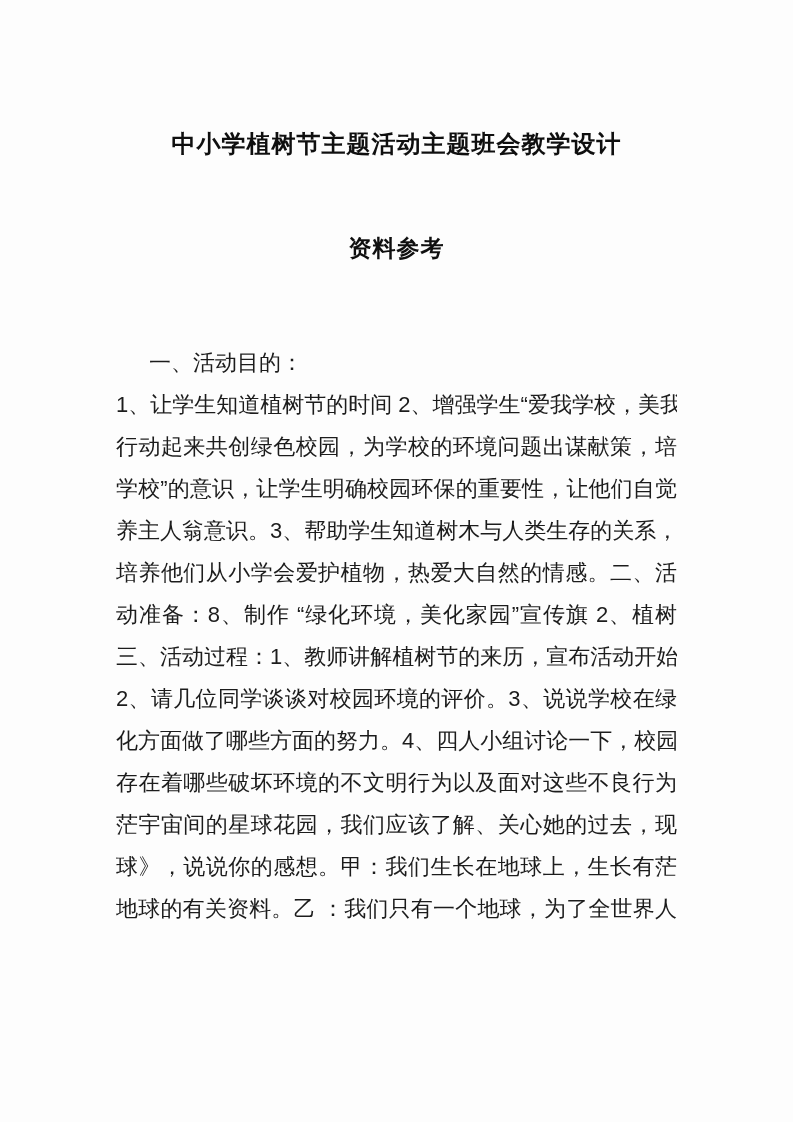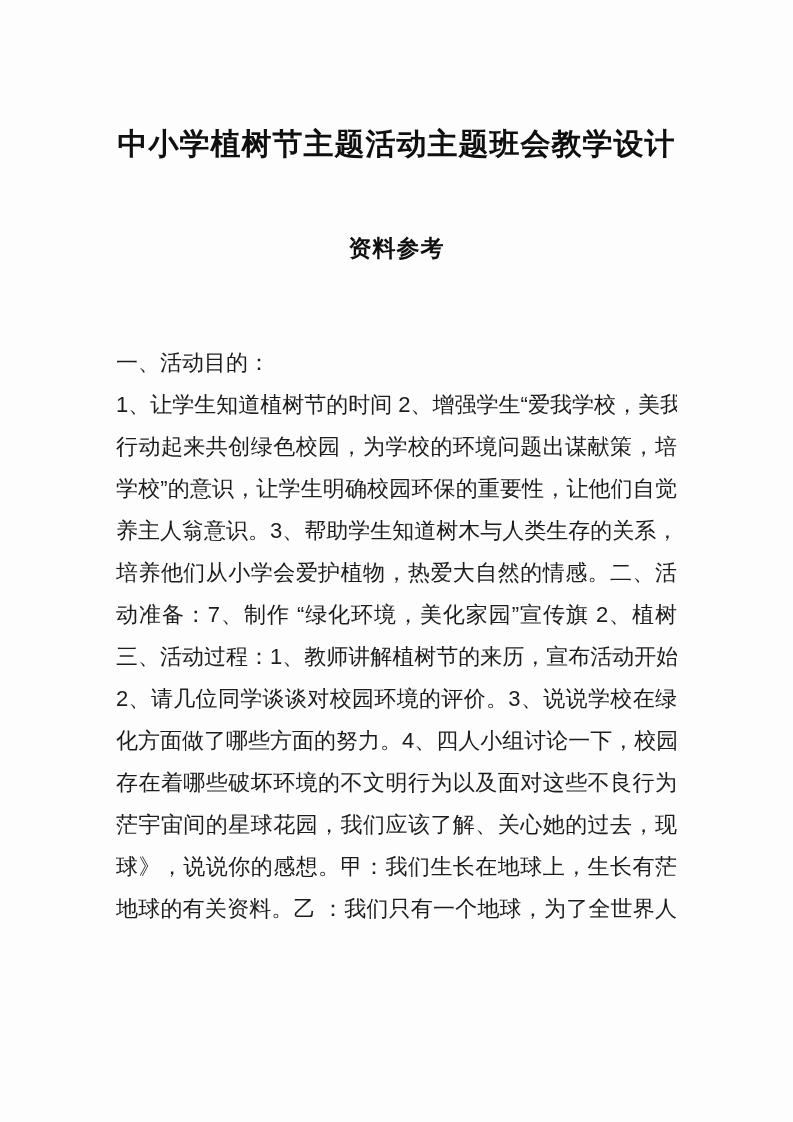--- a/index.html
+++ b/index.html
@@ -16,21 +16,21 @@
     color: #1a1a1a;
   }
   .page {
     width: 793px;
     height: 1122px;
     padding: 124px 116px 0 116px;
     background: #fdfdfd;
     overflow: hidden;
   }
   .doc-title {
-    font-size: 30px;
+    font-size: 24px;
     line-height: 40px;
     font-weight: bold;
     text-align: center;
     letter-spacing: 1px;
     color: #0f0f0f;
   }
   .doc-subtitle {
     font-size: 23px;
     line-height: 40px;
     font-weight: bold;
@@ -48,36 +48,37 @@
   .text-line {
     height: 42px;
     overflow: hidden;
     text-align: justify;
     text-align-last: justify;
     white-space: nowrap;
   }
   .text-line.align-start {
     text-align: left;
     text-align-last: left;
+    margin-left: 33px;
   }
 </style>
 </head>
 <body>
 
 <div class="page">
   <div class="doc-title">中小学植树节主题活动主题班会教学设计</div>
   <div class="doc-subtitle">资料参考</div>
   <div class="doc-body">
     <div class="text-line align-start">一、活动目的：</div>
     <div class="text-line">1、让学生知道植树节的时间 2、增强学生“爱我学校，美我</div>
     <div class="text-line">行动起来共创绿色校园，为学校的环境问题出谋献策，培</div>
     <div class="text-line">学校”的意识，让学生明确校园环保的重要性，让他们自觉</div>
     <div class="text-line">养主人翁意识。3、帮助学生知道树木与人类生存的关系，</div>
     <div class="text-line">培养他们从小学会爱护植物，热爱大自然的情感。二、活</div>
-    <div class="text-line">动准备：7、制作 “绿化环境，美化家园”宣传旗 2、植树</div>
+    <div class="text-line">动准备：8、制作 “绿化环境，美化家园”宣传旗 2、植树</div>
     <div class="text-line">三、活动过程：1、教师讲解植树节的来历，宣布活动开始。</div>
     <div class="text-line">2、请几位同学谈谈对校园环境的评价。3、说说学校在绿</div>
     <div class="text-line">化方面做了哪些方面的努力。4、四人小组讨论一下，校园</div>
     <div class="text-line">存在着哪些破坏环境的不文明行为以及面对这些不良行为</div>
     <div class="text-line">茫宇宙间的星球花园，我们应该了解、关心她的过去，现</div>
     <div class="text-line">球》，说说你的感想。甲：我们生长在地球上，生长有茫</div>
     <div class="text-line">地球的有关资料。乙 ：我们只有一个地球，为了全世界人</div>
   </div>
 </div>
 

